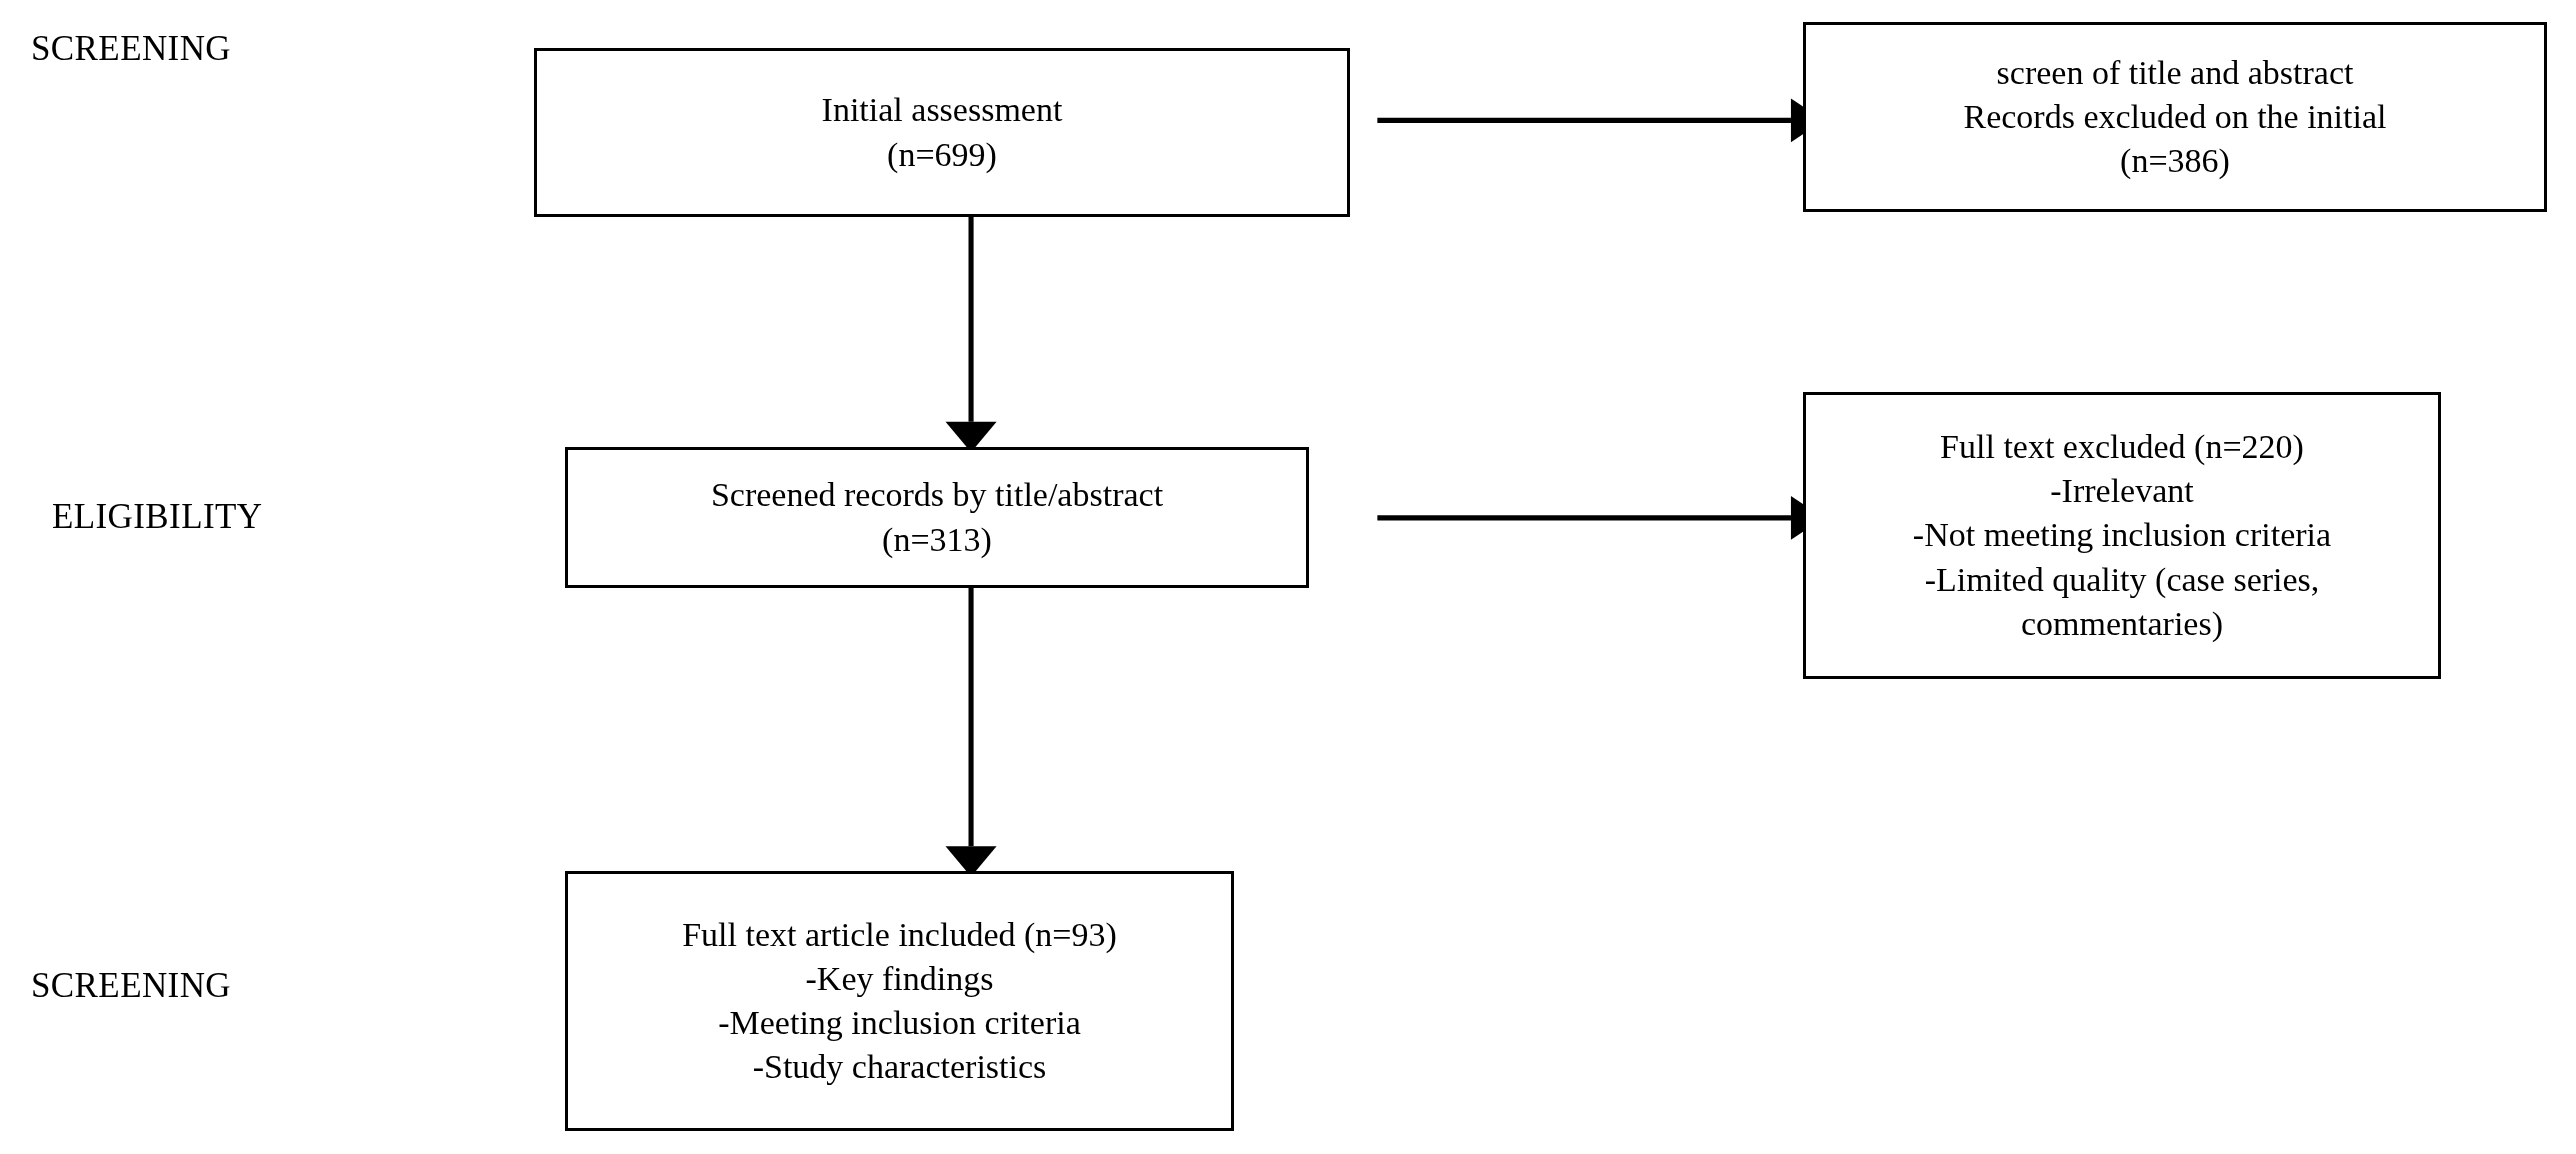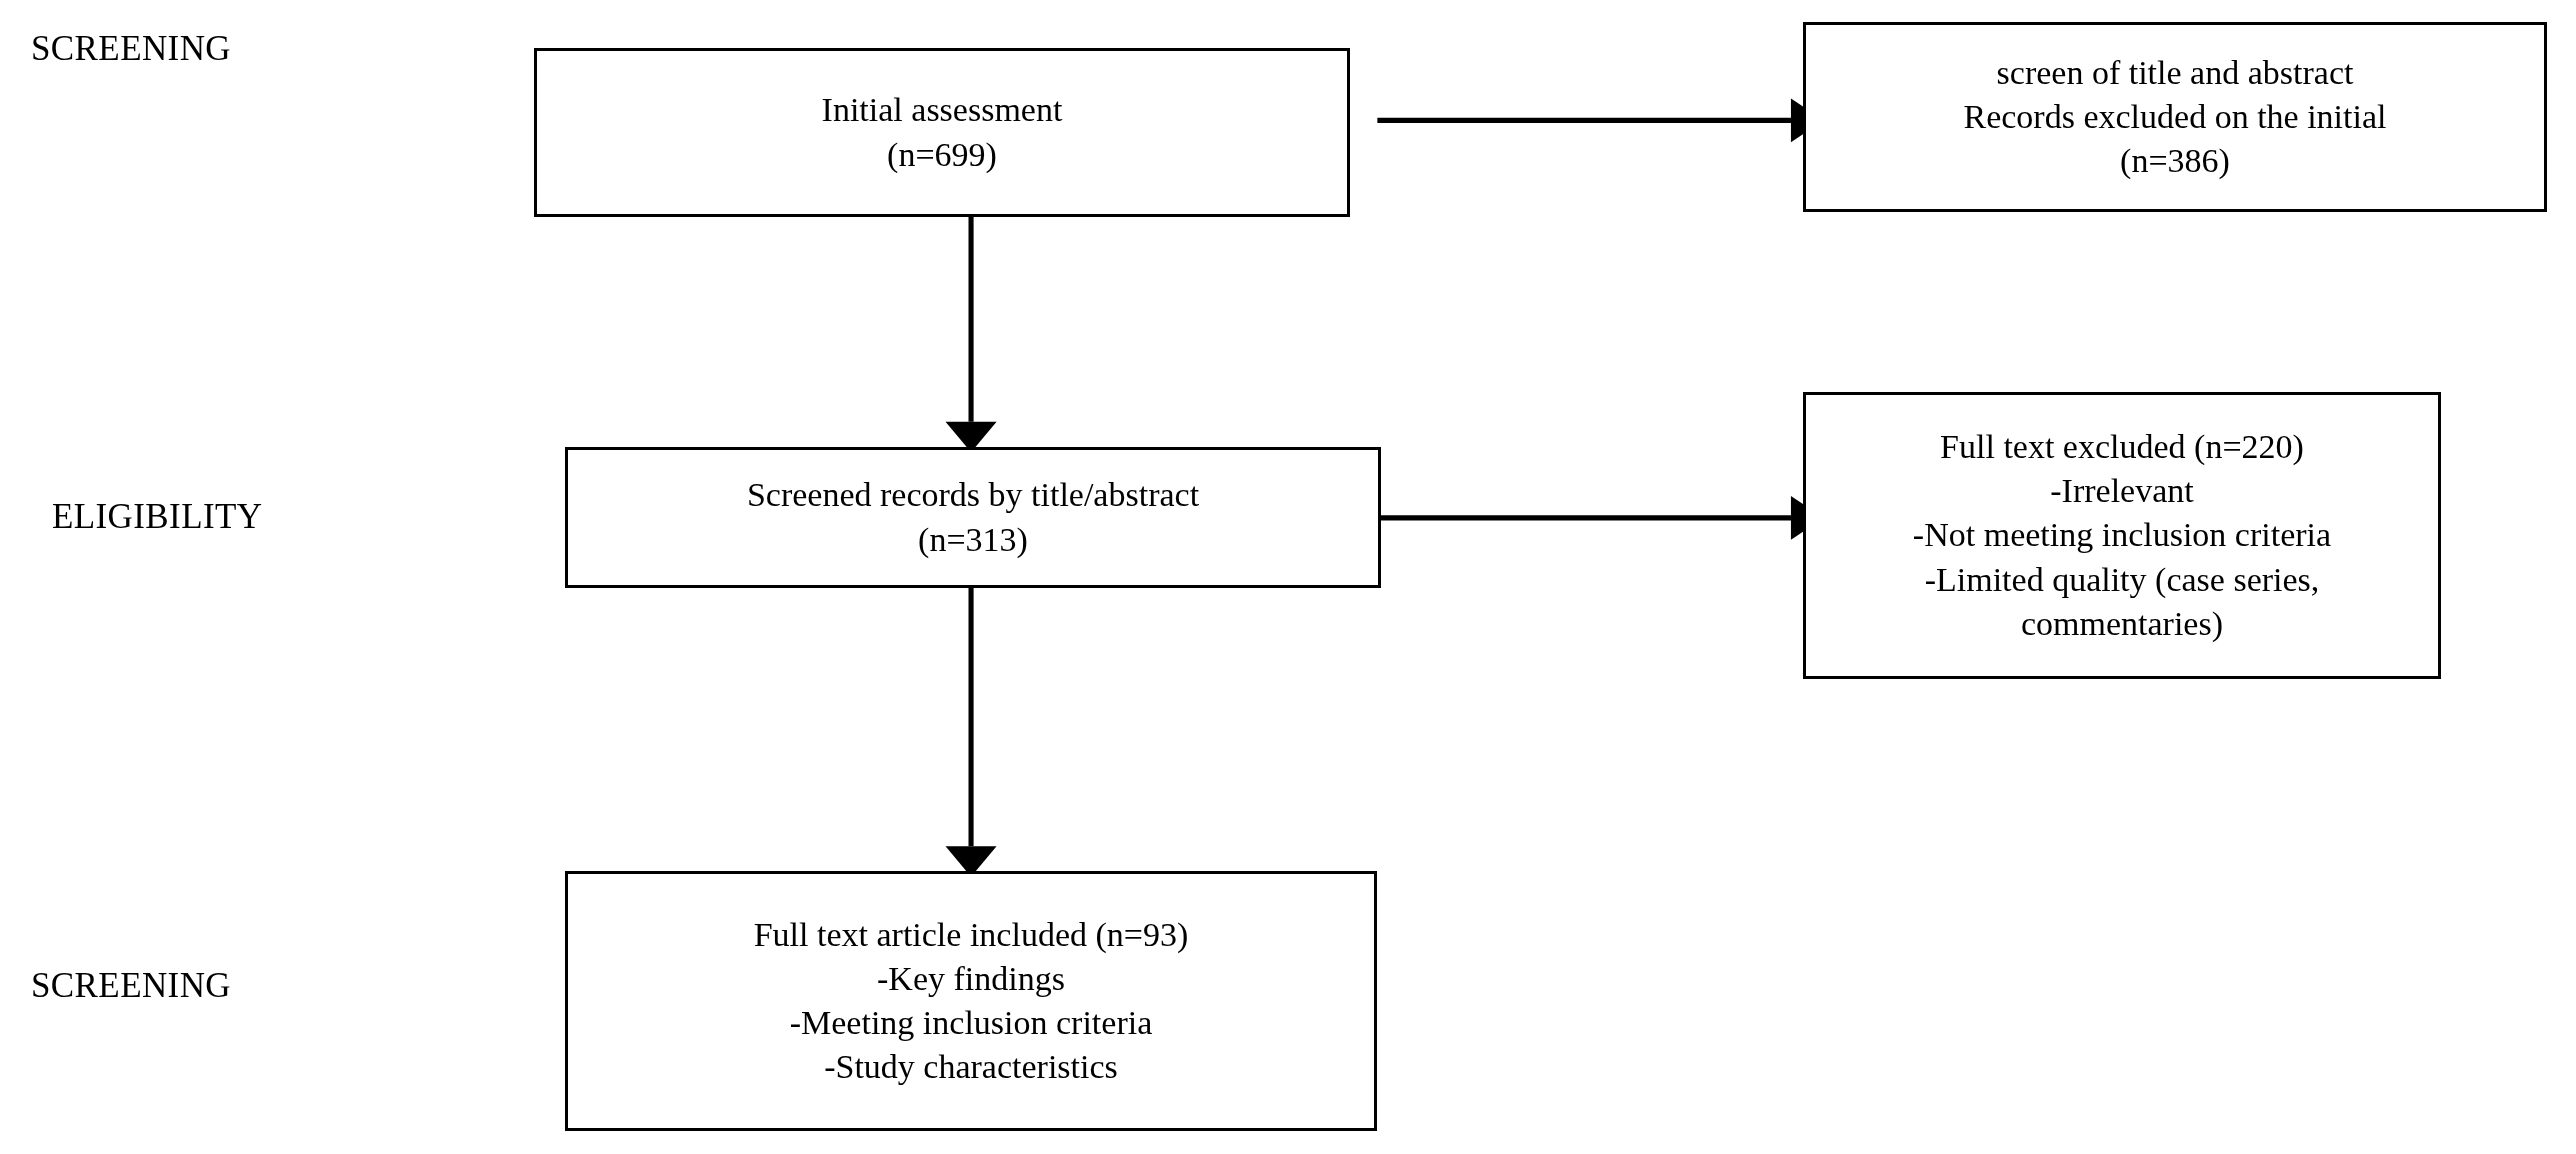--- a/index.html
+++ b/index.html
@@ -101,34 +101,34 @@
     <span class="line">Initial assessment</span>
     <span class="line">(n=699)</span>
   </div>
 
   <div class="flow-box" style="left:1803px; top:22px; width:744px; height:190px;">
     <span class="line">screen of title and abstract</span>
     <span class="line">Records excluded on the initial</span>
     <span class="line">(n=386)</span>
   </div>
 
-  <div class="flow-box" style="left:565px; top:447px; width:816px; height:141px;">
+  <div class="flow-box" style="left:565px; top:447px; width:744px; height:141px;">
     <span class="line">Screened records by title/abstract</span>
     <span class="line">(n=313)</span>
   </div>
 
   <div class="flow-box" style="left:1803px; top:392px; width:638px; height:287px;">
     <span class="line">Full text excluded (n=220)</span>
     <span class="line">-Irrelevant</span>
     <span class="line">-Not meeting inclusion criteria</span>
     <span class="line">-Limited quality (case series,</span>
     <span class="line">commentaries)</span>
   </div>
 
-  <div class="flow-box" style="left:565px; top:871px; width:812px; height:260px;">
+  <div class="flow-box" style="left:565px; top:871px; width:669px; height:260px;">
     <span class="line">Full text article included (n=93)</span>
     <span class="line">-Key findings</span>
     <span class="line">-Meeting inclusion criteria</span>
     <span class="line">-Study characteristics</span>
   </div>
 
 </div>
 
 
 </body></html>

